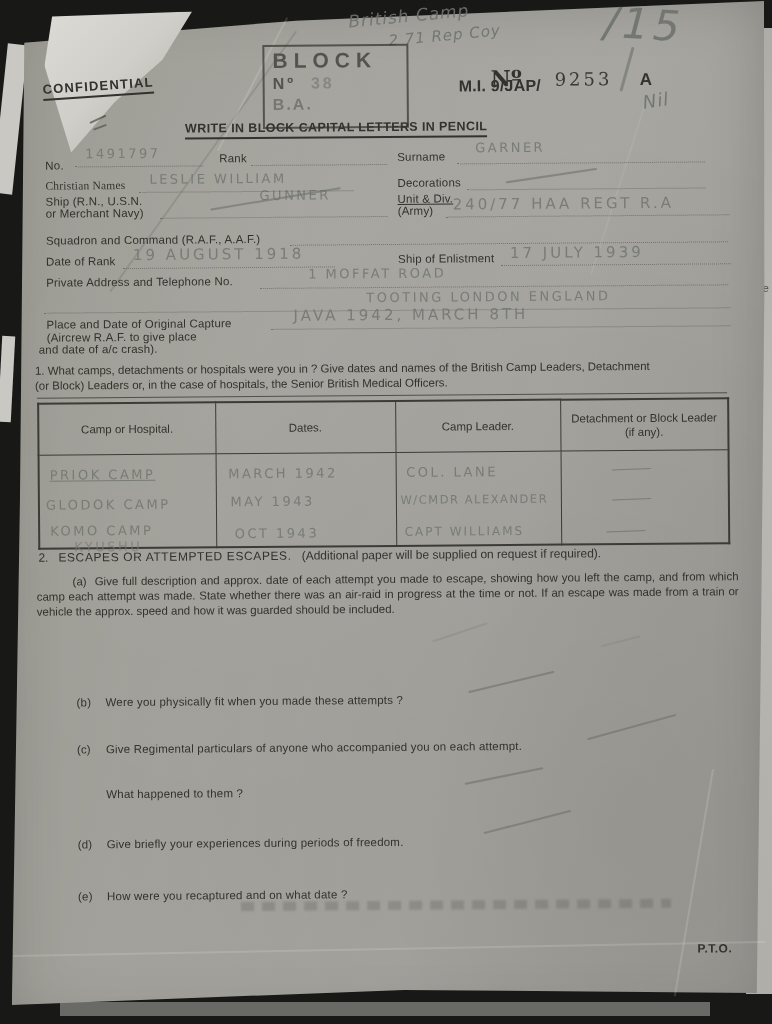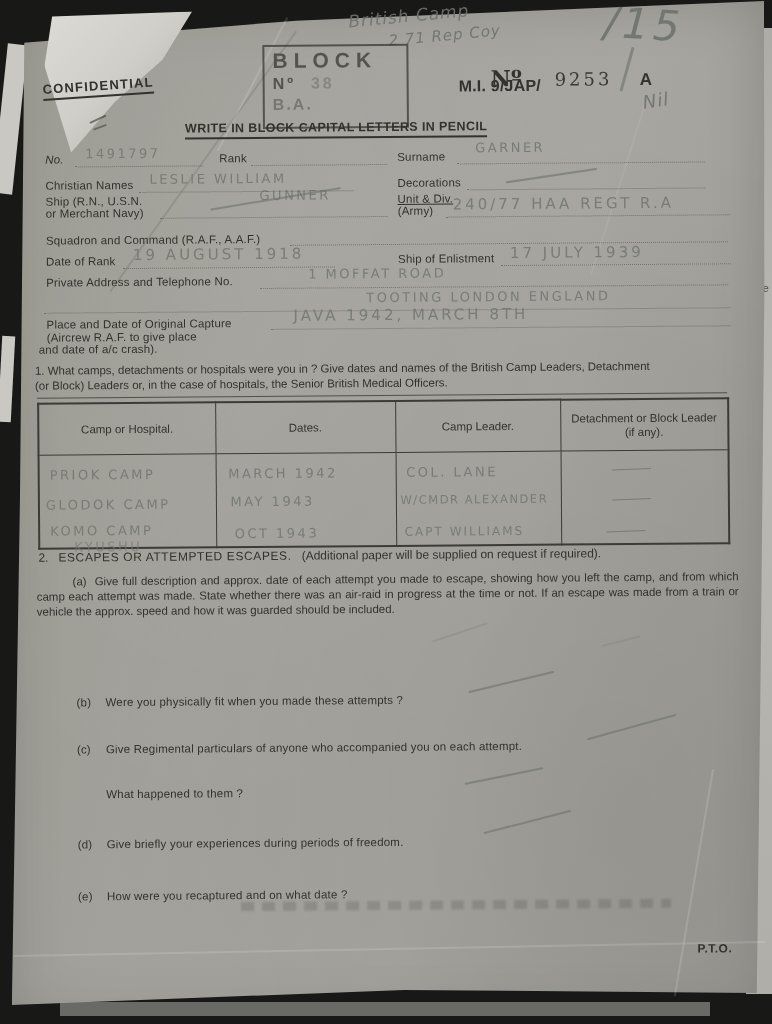--- a/index.html
+++ b/index.html
@@ -103,31 +103,31 @@
     </div>
 
     <div class="lbl bold" style="left:432px;top:78px;font-size:16px;padding-left:30px;">M.I. 9/JAP/</div>
     <div class="lbl bold serif" style="left:494px;top:66px;font-size:22px;">Nº</div>
     <div class="lbl serif" style="left:558px;top:70px;font-size:18px;letter-spacing:3px;color:#3a3935;">9253</div>
     <div class="stroke" style="left:629px;top:48px;width:2.5px;height:46px;transform:rotate(16deg);"></div>
     <div class="lbl bold" style="left:643px;top:72px;font-size:17px;">A</div>
 
     <div class="lbl bold underline2" style="left:188px;top:120px;font-size:12.5px;letter-spacing:.4px;">WRITE IN BLOCK CAPITAL LETTERS IN PENCIL</div>
 
-    <div class="lbl" style="left:48px;top:151px;font-style:italic;">No.</div>
+    <div class="lbl" style="left:48px;top:157px;">No.</div>
     <div class="hw" style="left:88px;top:144px;">1491797</div>
     <div class="dots" style="left:78px;top:164px;width:128px;"></div>
     <div class="lbl" style="left:222px;top:151px;">Rank</div>
     <div class="hw" style="left:262px;top:143px;margin-top:44px;">GUNNER</div>
     <div class="dots" style="left:254px;top:164px;width:136px;"></div>
     <div class="lbl" style="left:400px;top:151px;">Surname</div>
     <div class="hw" style="left:478px;top:141px;">GARNER</div>
     <div class="dots" style="left:460px;top:164px;width:248px;"></div>
 
-    <div class="lbl" style="left:48px;top:177px;">Christian Names</div>
+    <div class="lbl" style="left:48px;top:177px;font-family:Liberation Serif, serif;">Christian Names</div>
     <div class="hw" style="left:152px;top:170px;">LESLIE WILLIAM</div>
     <div class="dots" style="left:142px;top:190px;width:214px;"></div>
     <div class="lbl" style="left:400px;top:177px;">Decorations</div>
     <div class="dots" style="left:470px;top:190px;width:238px;"></div>
     <div class="stroke" style="left:508px;top:176px;width:92px;transform:rotate(-8deg);"></div>
 
     <div class="lbl" style="left:48px;top:193px;">Ship (R.N., U.S.N.</div>
     <div class="lbl" style="left:48px;top:205px;">or Merchant Navy)</div>
     <div class="dots" style="left:162px;top:216px;width:228px;"></div>
     <div class="stroke" style="left:212px;top:197px;width:132px;transform:rotate(-9deg);"></div>
@@ -173,21 +173,21 @@
         <tr>
           <th>Camp or Hospital.</th>
           <th>Dates.</th>
           <th>Camp Leader.</th>
           <th>Detachment or Block Leader (if any).</th>
         </tr>
       </thead>
       <tbody>
         <tr>
           <td>
-            <span class="hw cellspan" style="left:10px;top:12px;">PRIOK CAMP</span>
+            <span class="hw cellspan" style="left:10px;top:12px;text-decoration:underline;">PRIOK CAMP</span>
             <span class="hw cellspan" style="left:6px;top:42px;text-align:center;">GLODOK CAMP</span>
             <span class="hw cellspan" style="left:10px;top:68px;">KOMO CAMP</span>
             <span class="hw cellspan" style="left:34px;top:84px;opacity:.75;">KYUSHU</span>
           </td>
           <td>
             <span class="hw cellspan" style="left:12px;top:12px;">MARCH 1942</span>
             <span class="hw cellspan" style="left:14px;top:40px;">MAY 1943</span>
             <span class="hw cellspan" style="left:18px;top:72px;">OCT 1943</span>
           </td>
           <td>

